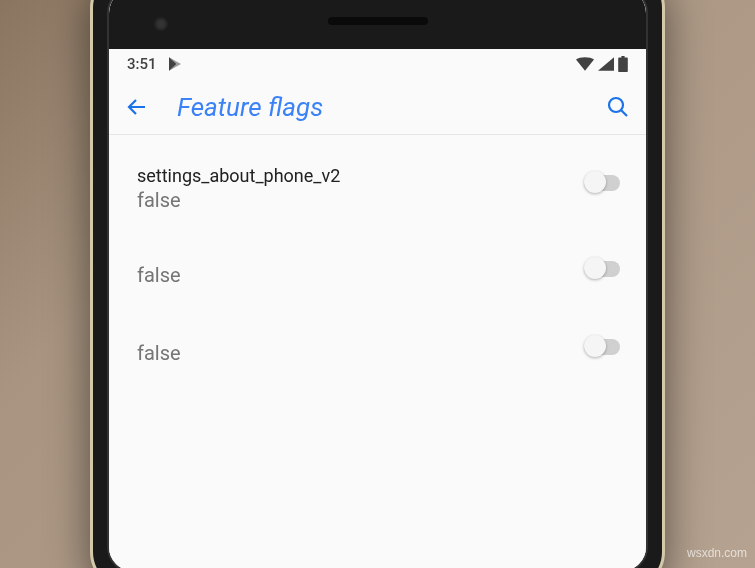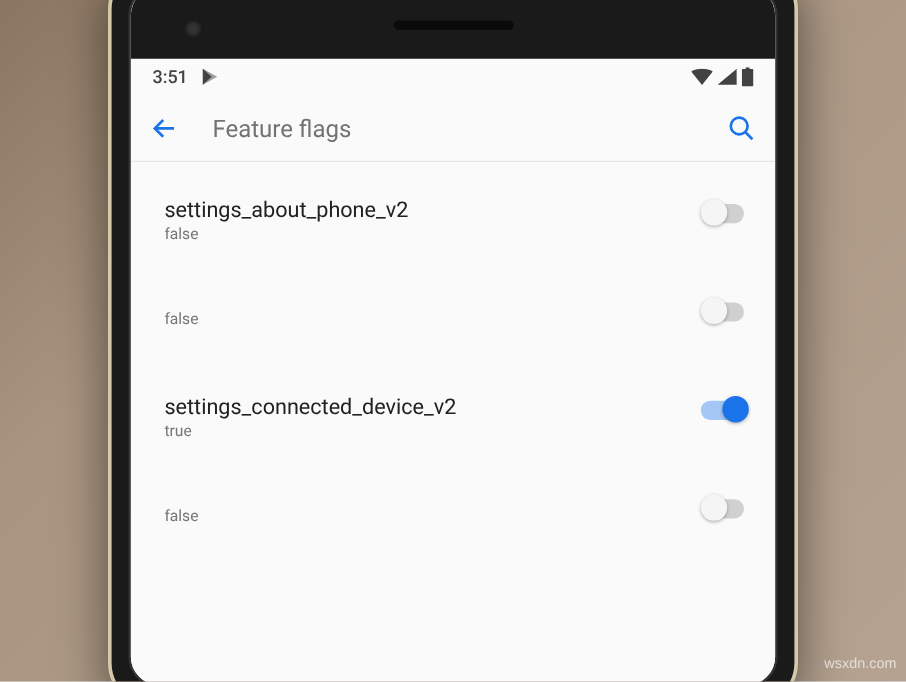--- a/index.html
+++ b/index.html
@@ -98,23 +98,24 @@
     }
     .back-arrow {
       width: 24px;
       height: 24px;
       margin-right: 28px;
       color: #1a73e8;
       cursor: pointer;
     }
     .app-title {
       flex: 1;
-      font-size: 20px;
-      color: #737373;
+      font-size: 26px;
+      color: #3b82f6;
       font-weight: 400;
+      font-style: italic;
     }
     .search-btn {
       width: 24px;
       height: 24px;
       color: #1a73e8;
       cursor: pointer;
     }
     .settings-list {
       padding: 0;
     }
@@ -128,21 +129,21 @@
       flex: 1;
       margin-top: 12px;
     }
     .setting-title {
       font-size: 18px;
       color: #212121;
       font-weight: 400;
       margin-bottom: 2px;
     }
     .setting-value {
-      font-size: 13px;
+      font-size: 20px;
       color: #757575;
     }
     .toggle {
       position: relative;
       width: 40px;
       height: 24px;
       cursor: pointer;
     }
     .toggle-track {
       position: absolute;
@@ -251,30 +252,20 @@
         <div class="setting-item">
           <div class="setting-text">
             <div class="setting-value">false</div>
           </div>
           <div class="toggle">
             <div class="toggle-track"></div>
             <div class="toggle-thumb"></div>
           </div>
         </div>
 
-        <div class="setting-item">
-          <div class="setting-text">
-            <div class="setting-title">settings_connected_device_v2</div>
-            <div class="setting-value">true</div>
-          </div>
-          <div class="toggle on">
-            <div class="toggle-track"></div>
-            <div class="toggle-thumb"></div>
-          </div>
-        </div>
 
         <div class="setting-item">
           <div class="setting-text">
             <div class="setting-value">false</div>
           </div>
           <div class="toggle">
             <div class="toggle-track"></div>
             <div class="toggle-thumb"></div>
           </div>
         </div>

